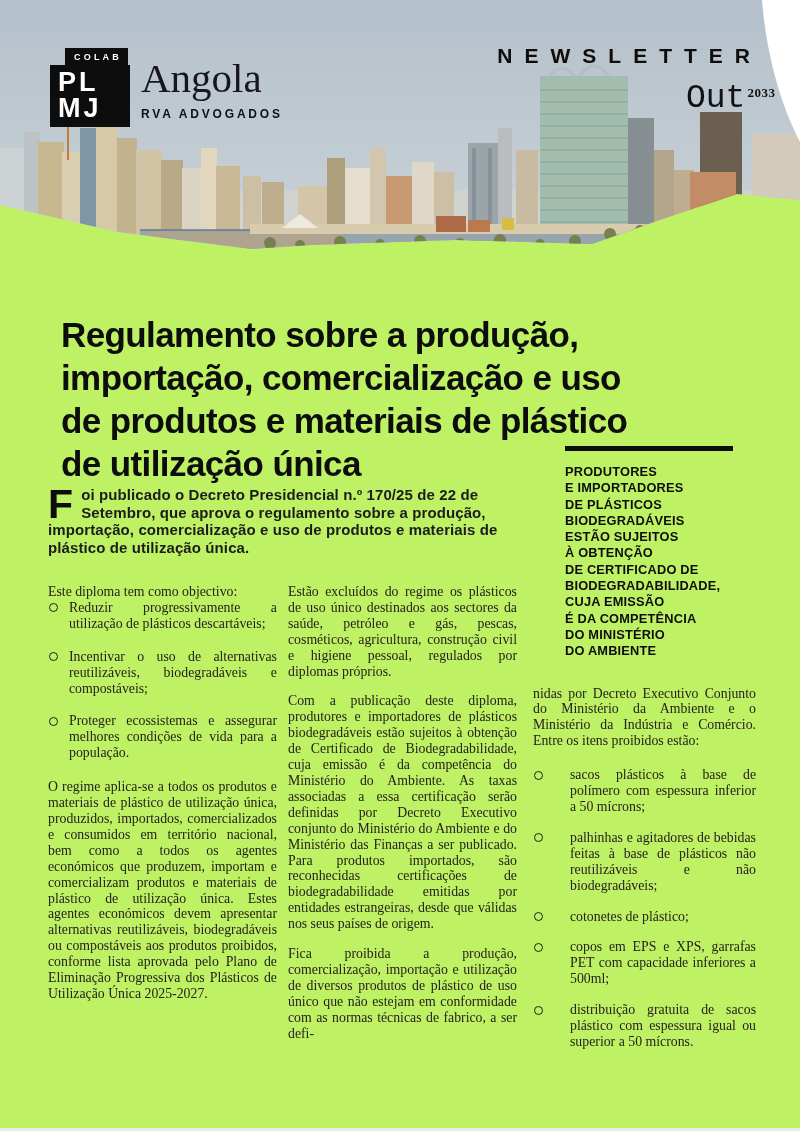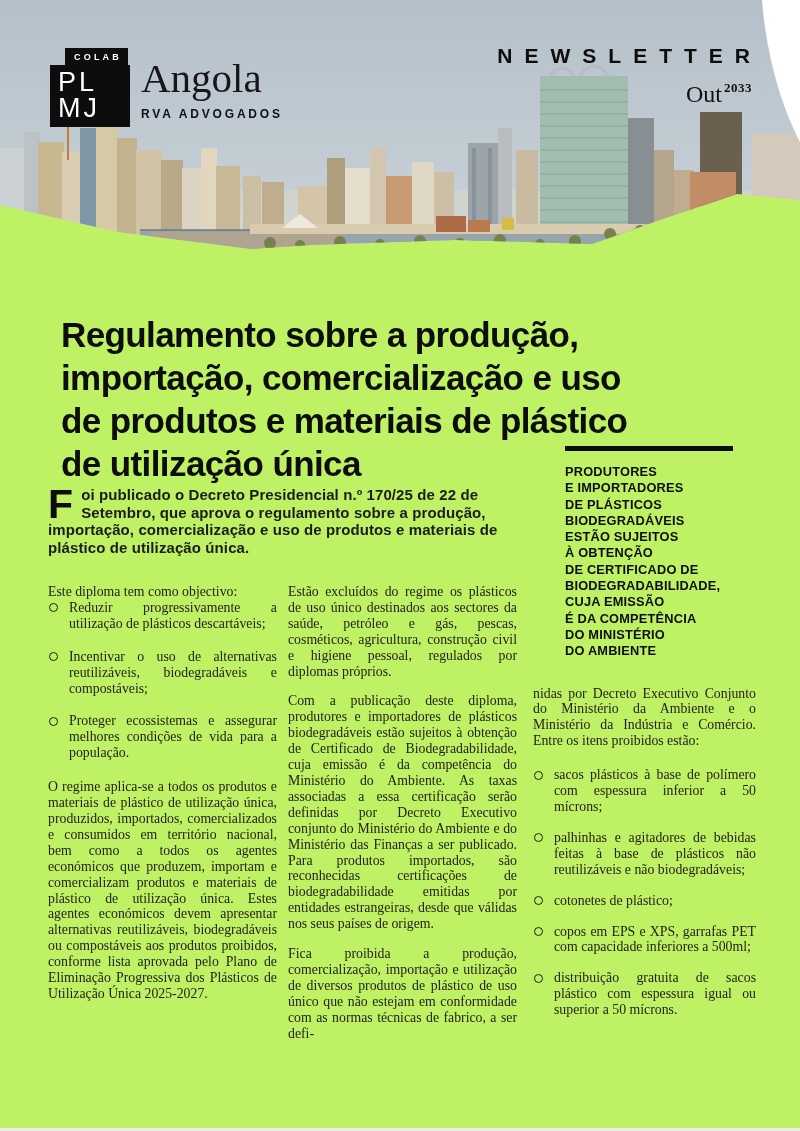--- a/index.html
+++ b/index.html
@@ -9,29 +9,29 @@
   
   .hero{position:absolute;left:0;top:0;width:800px;height:290px;
         clip-path:polygon(0 0,800px 0,800px 200px,737px 194px,660px 220px,592px 244px,
                           455px 240px,310px 245px,252px 249px,118px 232px,0 205px);}
   .hero svg{position:absolute;left:0;top:0;display:block;}
 
   .logo{position:absolute;left:50px;top:48px;}
   .logo-tab{position:absolute;left:15px;top:0;background:#0d0d0d;color:#fff;
             font-weight:800;font-size:9px;letter-spacing:3.2px;padding:4px 6px 4px 9px;}
   .logo-box{position:absolute;left:0;top:17px;width:80px;height:62px;background:#0d0d0d;
-            color:#fff;font-weight:400;font-size:27px;line-height:26px;letter-spacing:3px;
+            color:#fff;font-weight:700;font-size:27px;line-height:26px;letter-spacing:3px;
             padding:4px 0 0 8px;box-sizing:border-box;}
   .brand{position:absolute;left:141px;top:56px;color:#16161c;}
   .brand-name{font-family:"Liberation Serif",serif;font-size:41px;line-height:44px;font-weight:400;}
   .brand-sub{font-size:12px;font-weight:800;letter-spacing:2.8px;margin-top:7px;color:#101014;}
   .nl{position:absolute;top:44px;right:38px;font-size:21px;font-weight:700;
       letter-spacing:12px;color:#0d0d0d;white-space:nowrap;}
   .issue{position:absolute;left:686px;top:80px;color:#111;font-family:"Liberation Serif",serif;}
-  .issue .m{font-size:24px;}
+  .issue .m{font-size:33px;font-family:Liberation Mono, monospace;}
   .issue .y{font-size:13px;font-weight:700;vertical-align:10px;margin-left:2px;letter-spacing:.5px;}
 
   
   .title{position:absolute;left:48px;top:300px;width:660px;color:#0d0d0d;
          font-size:35px;line-height:43px;font-weight:800;letter-spacing:-.6px;}
 
   
   .lead{position:absolute;left:48px;top:486px;width:494px;color:#1c1c1c;
         font-size:15px;line-height:17.5px;font-weight:700;letter-spacing:.1px;}
   .dropcap{float:left;font-size:41px;line-height:33px;font-weight:800;
@@ -41,21 +41,21 @@
   .col{position:absolute;font-family:"Liberation Serif",serif;color:#26211d;
        font-size:13.8px;line-height:15.9px;text-align:justify;}
   .col-left{left:48px;top:584px;width:229px;}
   .col-mid{left:288px;top:584px;width:229px;}
   .col-right{left:533px;top:446px;width:223px;}
   .intro{margin:0 0 10px 0;}
   .col p{margin:0;}
   .col-mid p{margin-bottom:14px;}
   ul.blist{list-style:none;margin:0;padding:0;}
   ul.blist li{display:flex;margin-bottom:17px;}
-  .col-right ul.blist li{margin-bottom:15px;}
+  .col-right ul.blist li{margin-bottom:15px;gap:16px;}
   .ring{flex:0 0 auto;width:7px;height:7px;border:1.6px solid #1d1d1d;border-radius:50%;
         margin:3.5px 11px 0 1px;}
   .btext{flex:1 1 auto;text-align:justify;}
   .closing{margin-top:18px !important;}
 
   
   .callout{margin-left:32px;width:168px;font-family:"Liberation Sans",sans-serif;
            color:#0d0d0d;font-weight:800;font-size:12.8px;line-height:16.3px;
            letter-spacing:.2px;text-align:left;}
   .callout-rule{height:5px;background:#0d0d0d;margin-bottom:13px;}

